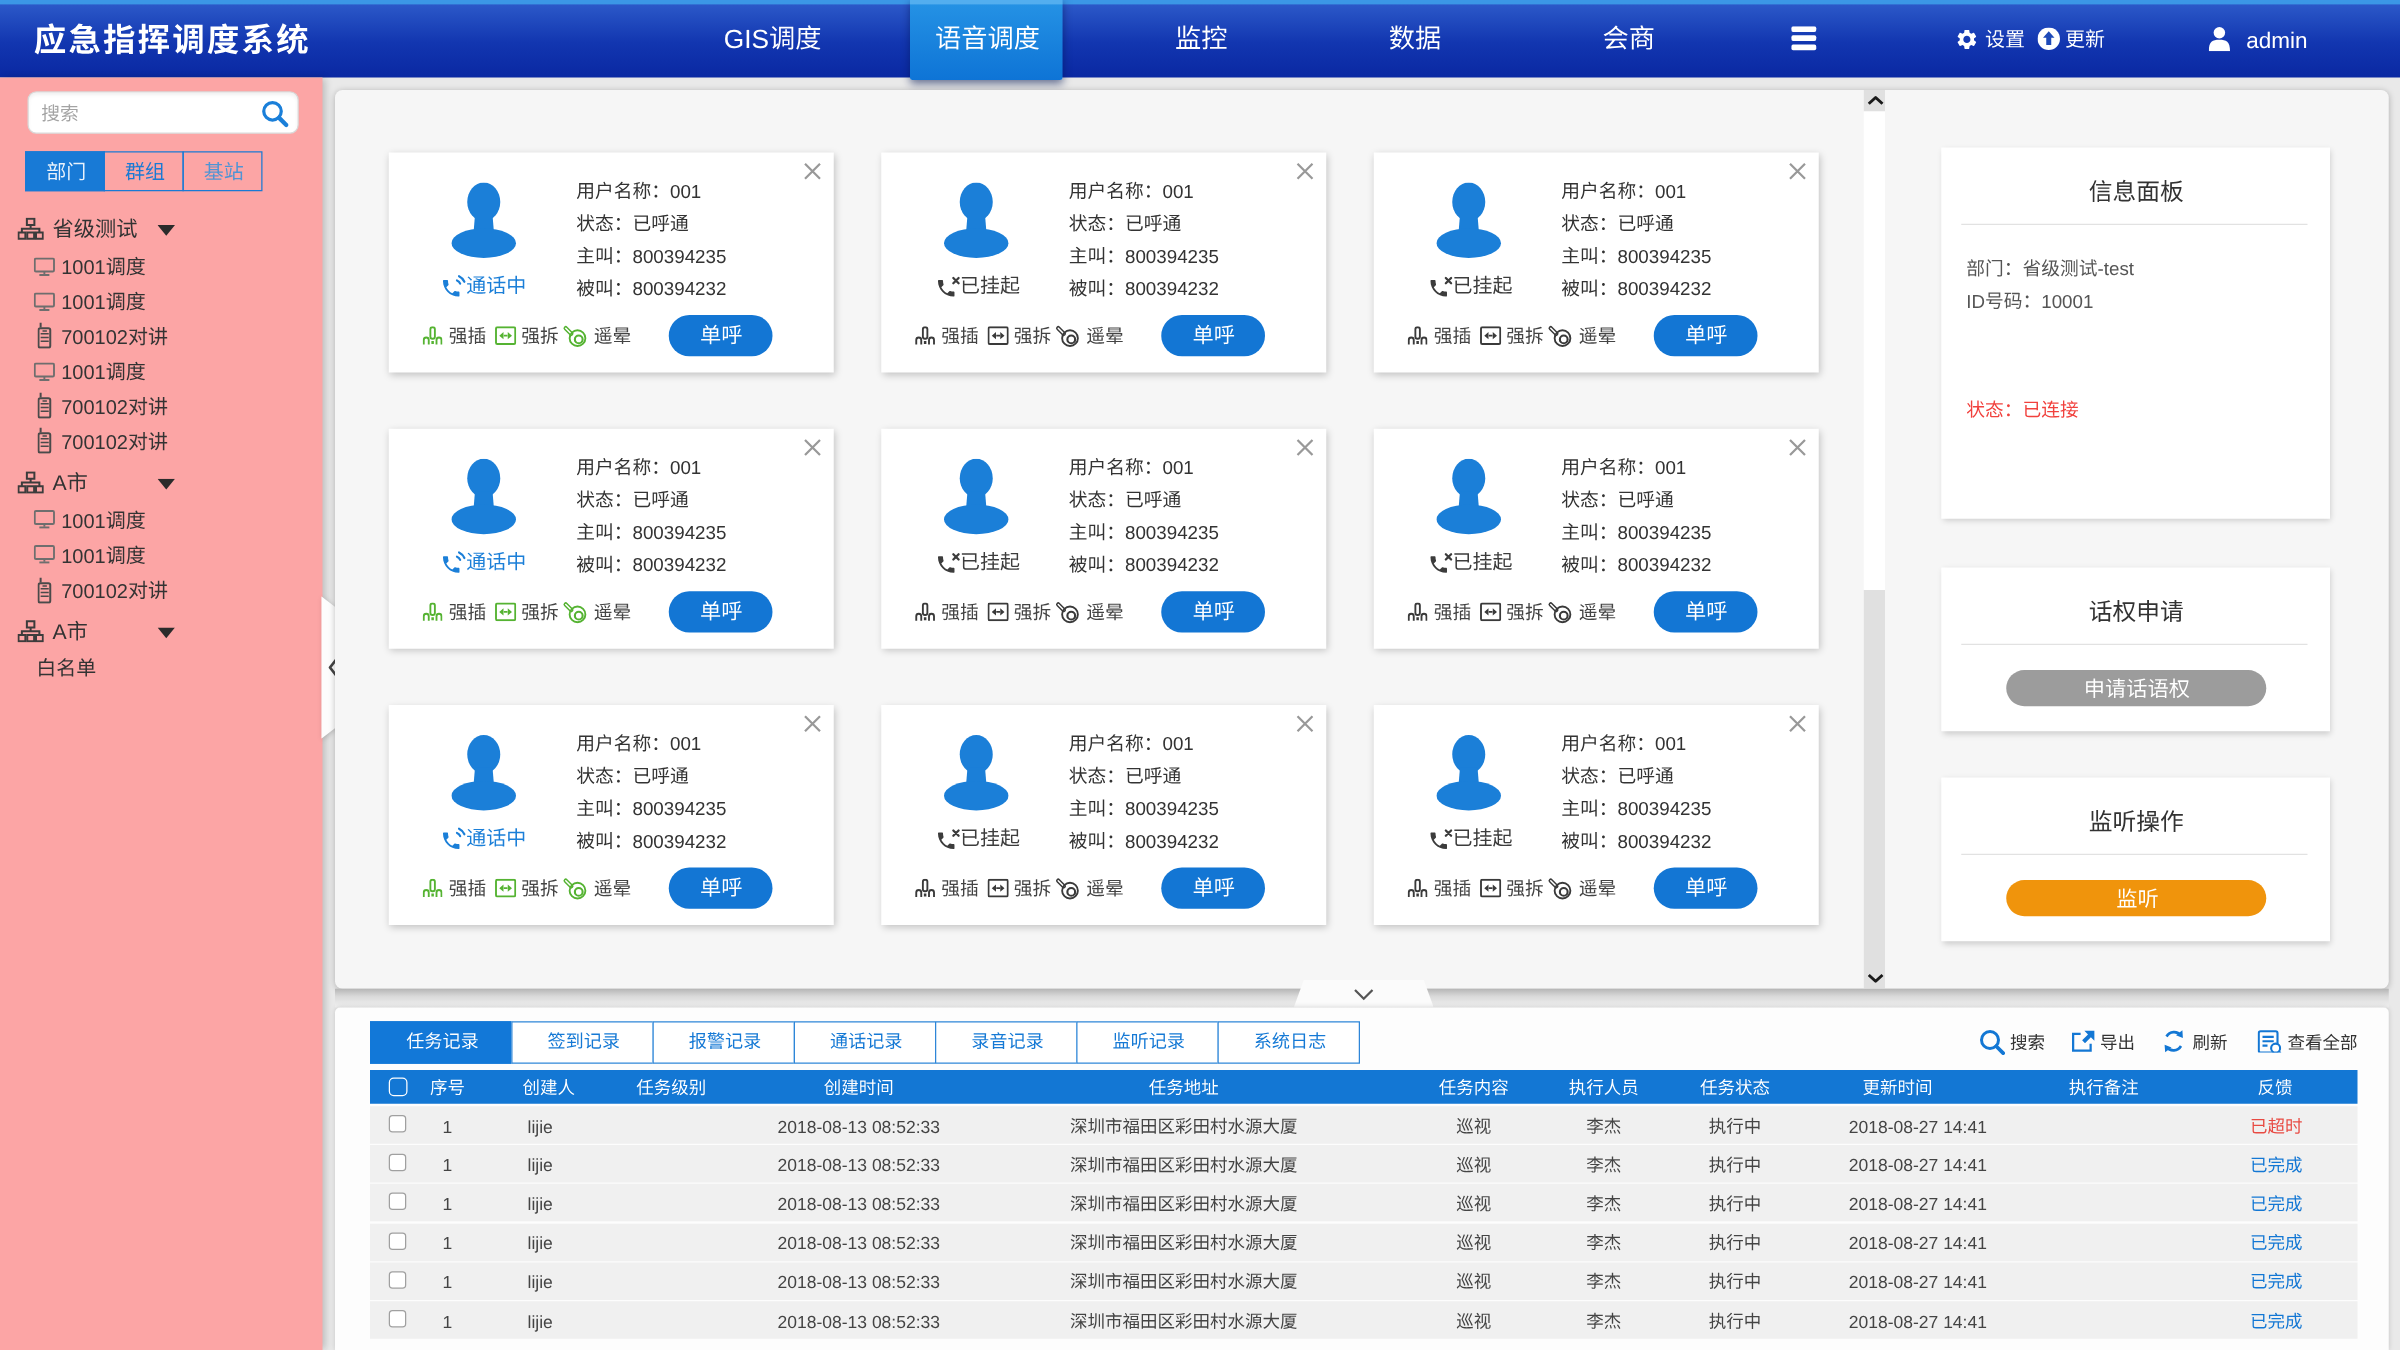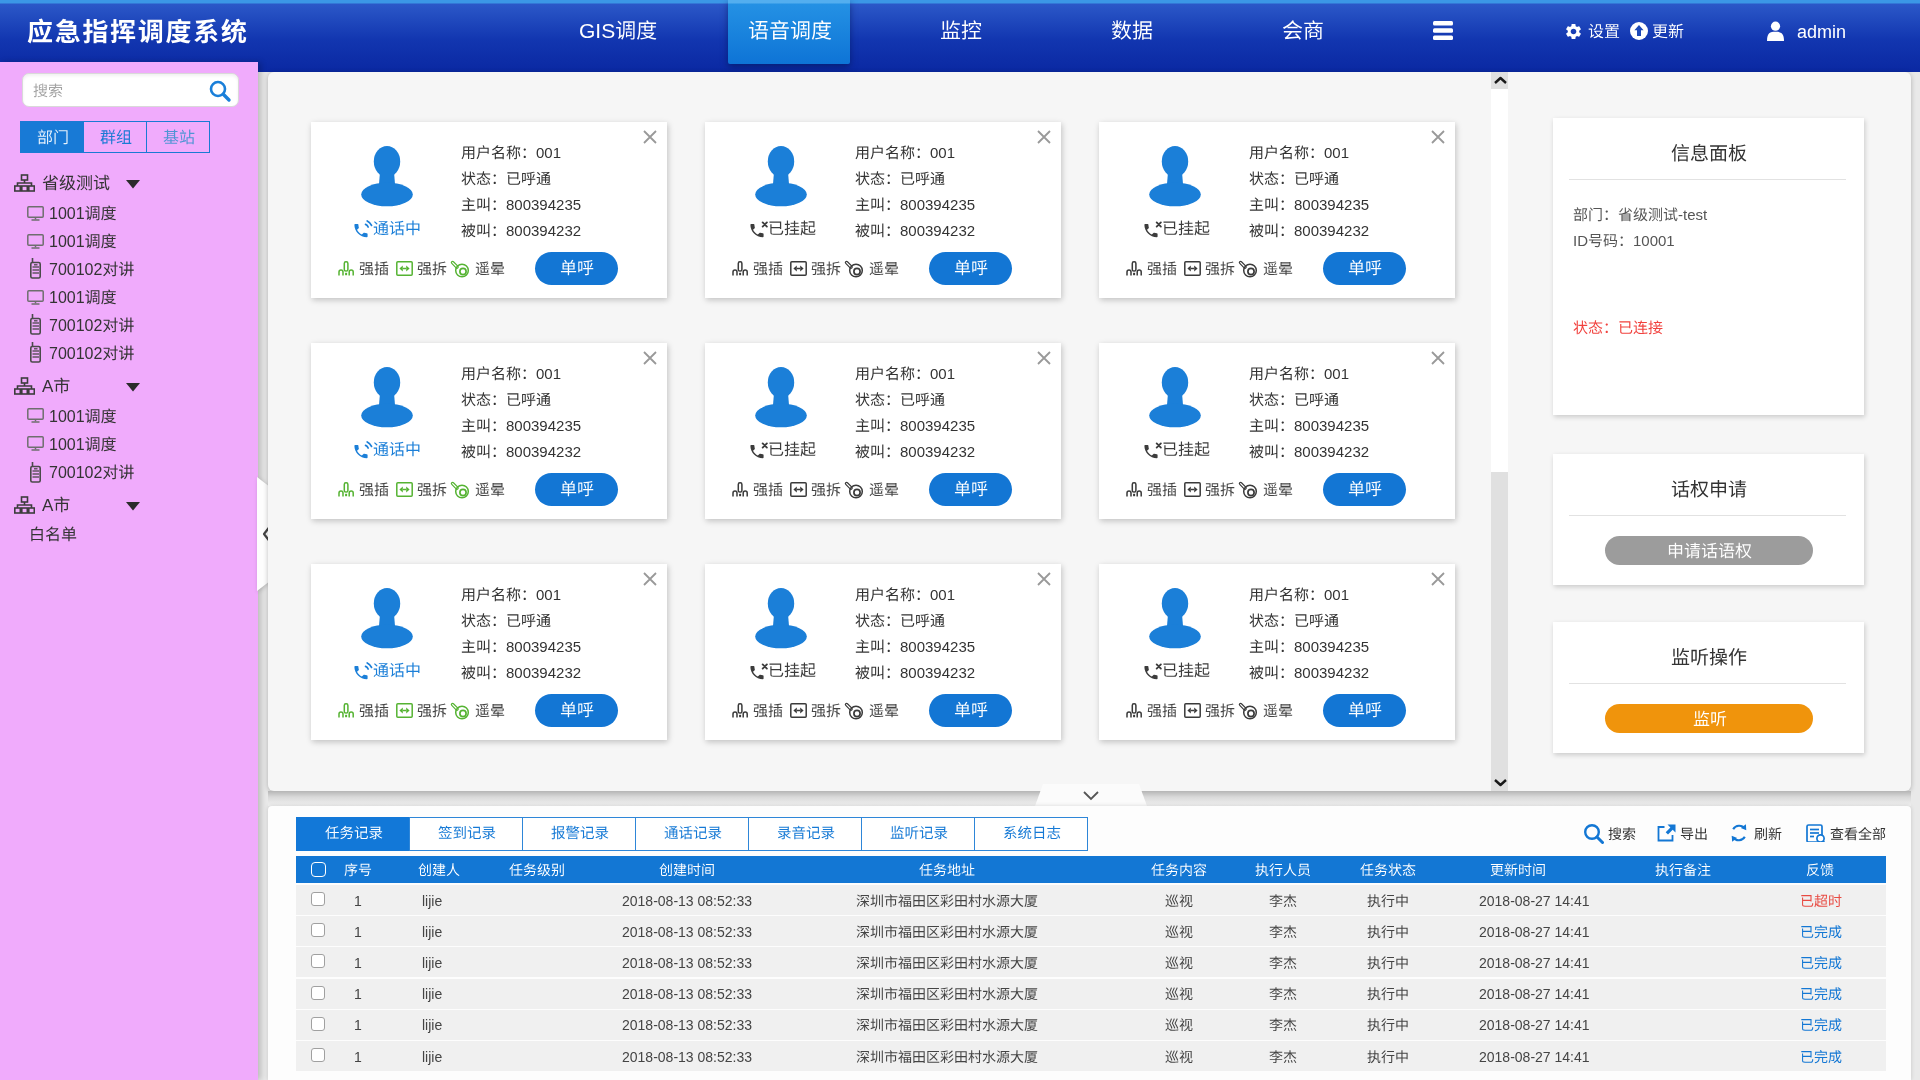--- a/index.html
+++ b/index.html
@@ -1,23 +1,23 @@
 <!DOCTYPE html>
 <html><head><meta charset="utf-8"><style>
 *{margin:0;padding:0;box-sizing:border-box}
 html,body{width:1920px;height:1080px;overflow:hidden}
 body{background:#e9e9e9;font-family:"Liberation Sans",sans-serif;position:relative}
 .t{position:absolute}
 .abs{position:absolute}
-.nav{position:absolute;left:0;top:0;width:1920px;height:72px;
+.nav{position:absolute;left:0;top:0;width:1920px;height:62px;
  background:linear-gradient(180deg,#3b97e6 0,#3b97e6 3px,#2b58c8 4px,#1236b0 55%,#0a28a2 100%)}
 .navtab{position:absolute;left:728px;top:0;width:122px;height:64px;
  background:linear-gradient(180deg,#53aeef 0,#53aeef 3px,#2491e4 4px,#0e74d6 100%);
  box-shadow:0 3px 7px rgba(0,20,80,.55);border-radius:0 0 2px 2px}
-.sidebar{position:absolute;left:0;top:62px;width:258px;height:1018px;background:#f0abfc;
+.sidebar{position:absolute;left:0;top:62px;width:258px;height:1018px;background:#fca5a5;
  box-shadow:3px 0 6px rgba(0,0,0,.2)}
 .search{position:absolute;left:22px;top:11px;width:217px;height:34px;background:#fff;
  border:1px solid #d9d9d9;border-radius:7px;box-shadow:inset 0 2px 3px rgba(0,0,0,.06)}
 .stab{position:absolute;top:59px;width:64px;height:32px;border:1px solid #1a7ad4}
 .mainpanel{position:absolute;left:268px;top:72px;width:1643px;height:719px;background:#f6f6f6;
  border-radius:6px;box-shadow:0 1px 5px rgba(0,0,0,.25)}
 .card{position:absolute;width:356px;height:176px;background:#fff;box-shadow:1px 2px 6px rgba(0,0,0,.22)}
 .rcard{position:absolute;width:311px;background:#fff;box-shadow:1px 2px 5px rgba(0,0,0,.18)}
 .btn{position:absolute;border-radius:15px;color:#fff;text-align:center}
 .band{position:absolute;left:268px;top:791px;width:1643px;height:15px;

